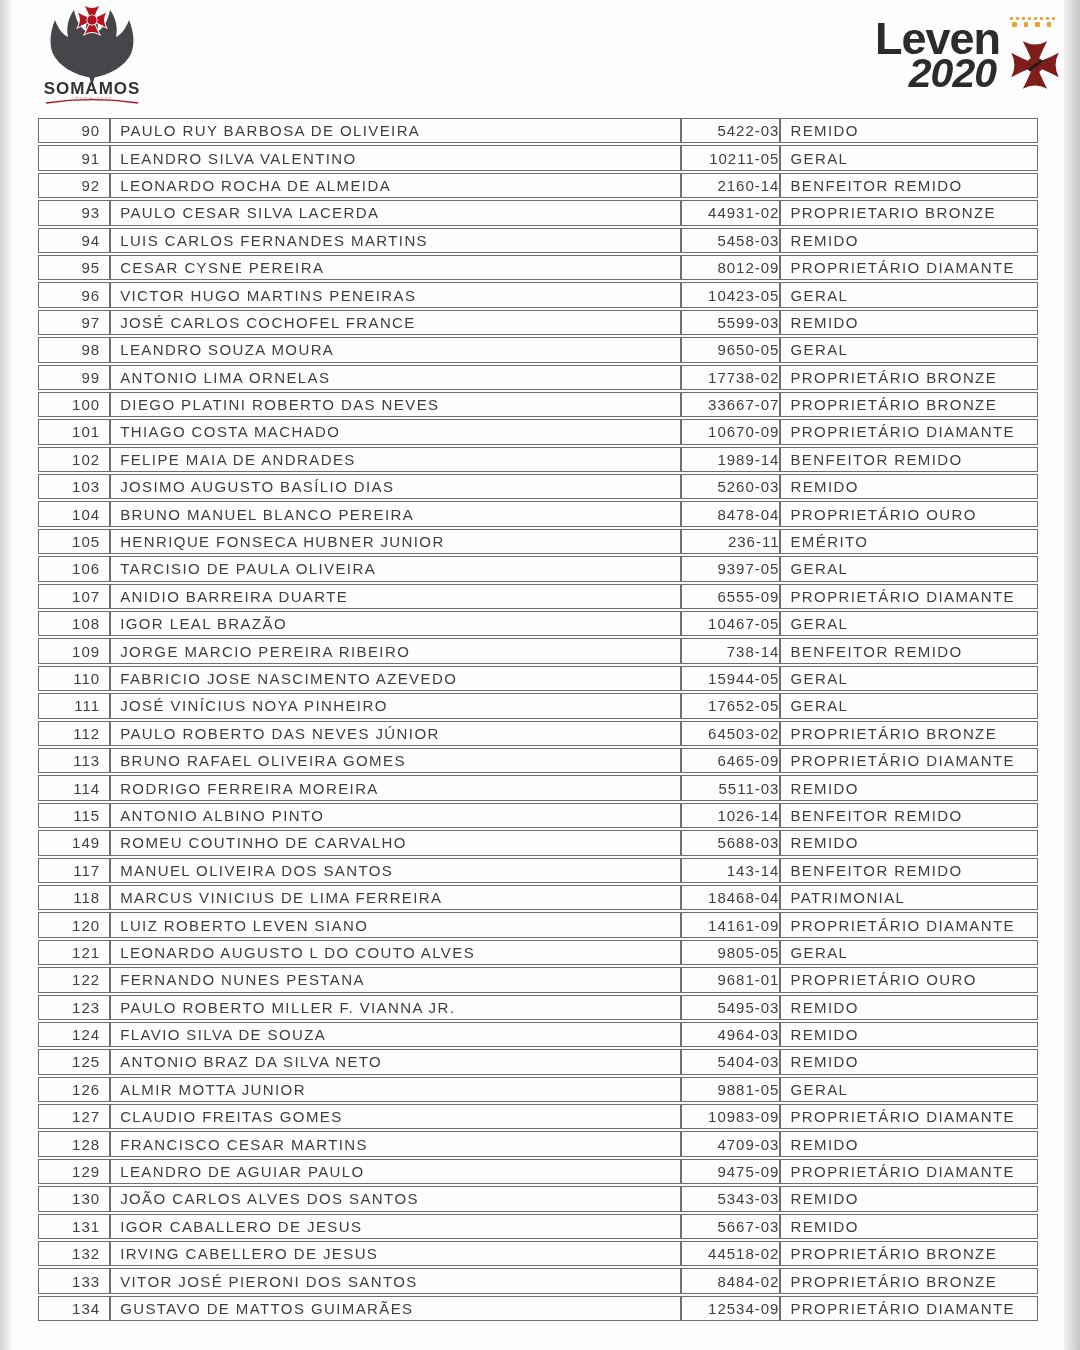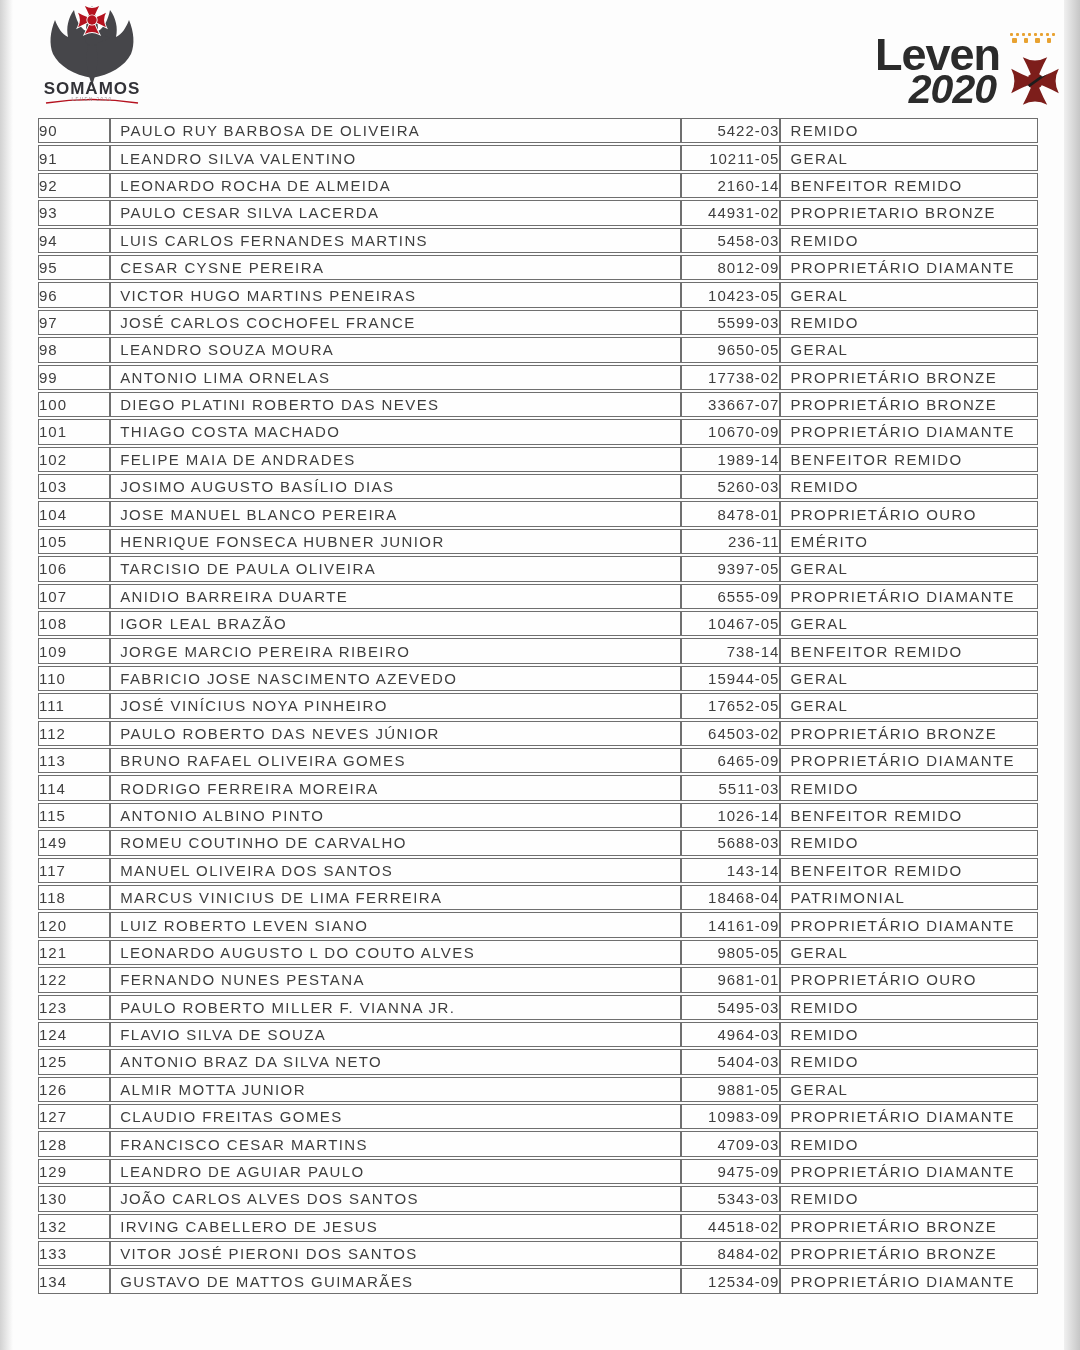--- a/index.html
+++ b/index.html
@@ -9,21 +9,21 @@
   }
   .edge-left{position:absolute;left:0;top:0;width:13px;height:100%;
     background:linear-gradient(to right,#d2d2d2,rgba(255,255,255,0));}
   .edge-right{position:absolute;left:1064px;top:0;width:16px;height:100%;
     background:linear-gradient(to right,#f0f0f0,#c6c6c6);}
 
   
   .somamos-logo{position:absolute;left:34px;top:2px;width:116px;height:106px;}
 
   
-  .leven-logo{position:absolute;left:858px;top:12px;width:212px;height:92px;margin-top:16px;}
+  .leven-logo{position:absolute;left:858px;top:12px;width:212px;height:92px;}
   .leven-line1{position:absolute;top:4px;right:70px;
     font-size:45px;font-weight:bold;letter-spacing:-1px;color:var(--leven-text,#2b2b2b);line-height:1;}
   .leven-line2{position:absolute;top:41px;right:74px;
     font-size:41px;font-weight:bold;letter-spacing:-1px;color:var(--leven-text,#2b2b2b);line-height:1;font-style:italic;}
   .leven-cross{position:absolute;left:148px;top:24px;width:58px;height:58px;}
   .crown-dots{position:absolute;left:152px;top:5px;width:56px;}
   .crown-dots .row{display:flex;}
   .crown-dots .r1{gap:3px;}
   .crown-dots .r2{gap:7px;margin-top:2px;margin-left:2px;}
   .crown-dots i{display:block;background:var(--crown-dots,#e8a231);border-radius:1px;}
@@ -38,21 +38,21 @@
   table.member-table{
     position:absolute;left:38px;top:116px;width:1000px;
     border-collapse:separate;border-spacing:0 2px;table-layout:fixed;
   }
   .member-table td{
     box-sizing:border-box;border:1px solid var(--table-line,#6f6f6f);
     height:25.4px;vertical-align:middle;overflow:hidden;white-space:pre;
     font-size:15px;letter-spacing:1.4px;color:var(--text,#3e3e3e);
     padding:0 0 0 9px;background:#fefefe;
   }
-  .member-table td.c-num{text-align:left;padding:0 9px 0 0;letter-spacing:1px;}
+  .member-table td.c-num{text-align:right;padding:0 9px 0 0;letter-spacing:1px;}
   .member-table td.c-reg{letter-spacing:1px;text-align:right;}
 </style>
 </head>
 <body>
 
 <div class="page">
   <div class="edge-left"></div>
 
   <svg width="0" height="0" style="position:absolute" aria-hidden="true">
     <defs>
@@ -229,22 +229,22 @@
 
   <tr>
     <td class="c-num">103</td>
     <td class="c-name">JOSIMO AUGUSTO BASÍLIO DIAS</td>
     <td class="c-reg">5260-03</td>
     <td class="c-cat">REMIDO</td>
   </tr>
 
   <tr>
     <td class="c-num">104</td>
-    <td class="c-name">JOSE MANUEL BLANCO PEREIRA</td>
-    <td class="c-reg">8478-01</td>
+    <td class="c-name">BRUNO MANUEL BLANCO PEREIRA</td>
+    <td class="c-reg">8478-04</td>
     <td class="c-cat">PROPRIETÁRIO OURO</td>
   </tr>
 
   <tr>
     <td class="c-num">105</td>
     <td class="c-name">HENRIQUE FONSECA HUBNER JUNIOR</td>
     <td class="c-reg">236-11</td>
     <td class="c-cat">EMÉRITO</td>
   </tr>
 
@@ -410,20 +410,26 @@
     <td class="c-cat">PROPRIETÁRIO DIAMANTE</td>
   </tr>
 
   <tr>
     <td class="c-num">130</td>
     <td class="c-name">JOÃO CARLOS ALVES DOS SANTOS</td>
     <td class="c-reg">5343-03</td>
     <td class="c-cat">REMIDO</td>
   </tr>
 
+  <tr>
+    <td class="c-num">131</td>
+    <td class="c-name">IGOR CABALLERO DE JESUS</td>
+    <td class="c-reg">5667-03</td>
+    <td class="c-cat">REMIDO</td>
+  </tr>
 
   <tr>
     <td class="c-num">132</td>
     <td class="c-name">IRVING CABELLERO DE JESUS</td>
     <td class="c-reg">44518-02</td>
     <td class="c-cat">PROPRIETÁRIO BRONZE</td>
   </tr>
 
   <tr>
     <td class="c-num">133</td>

